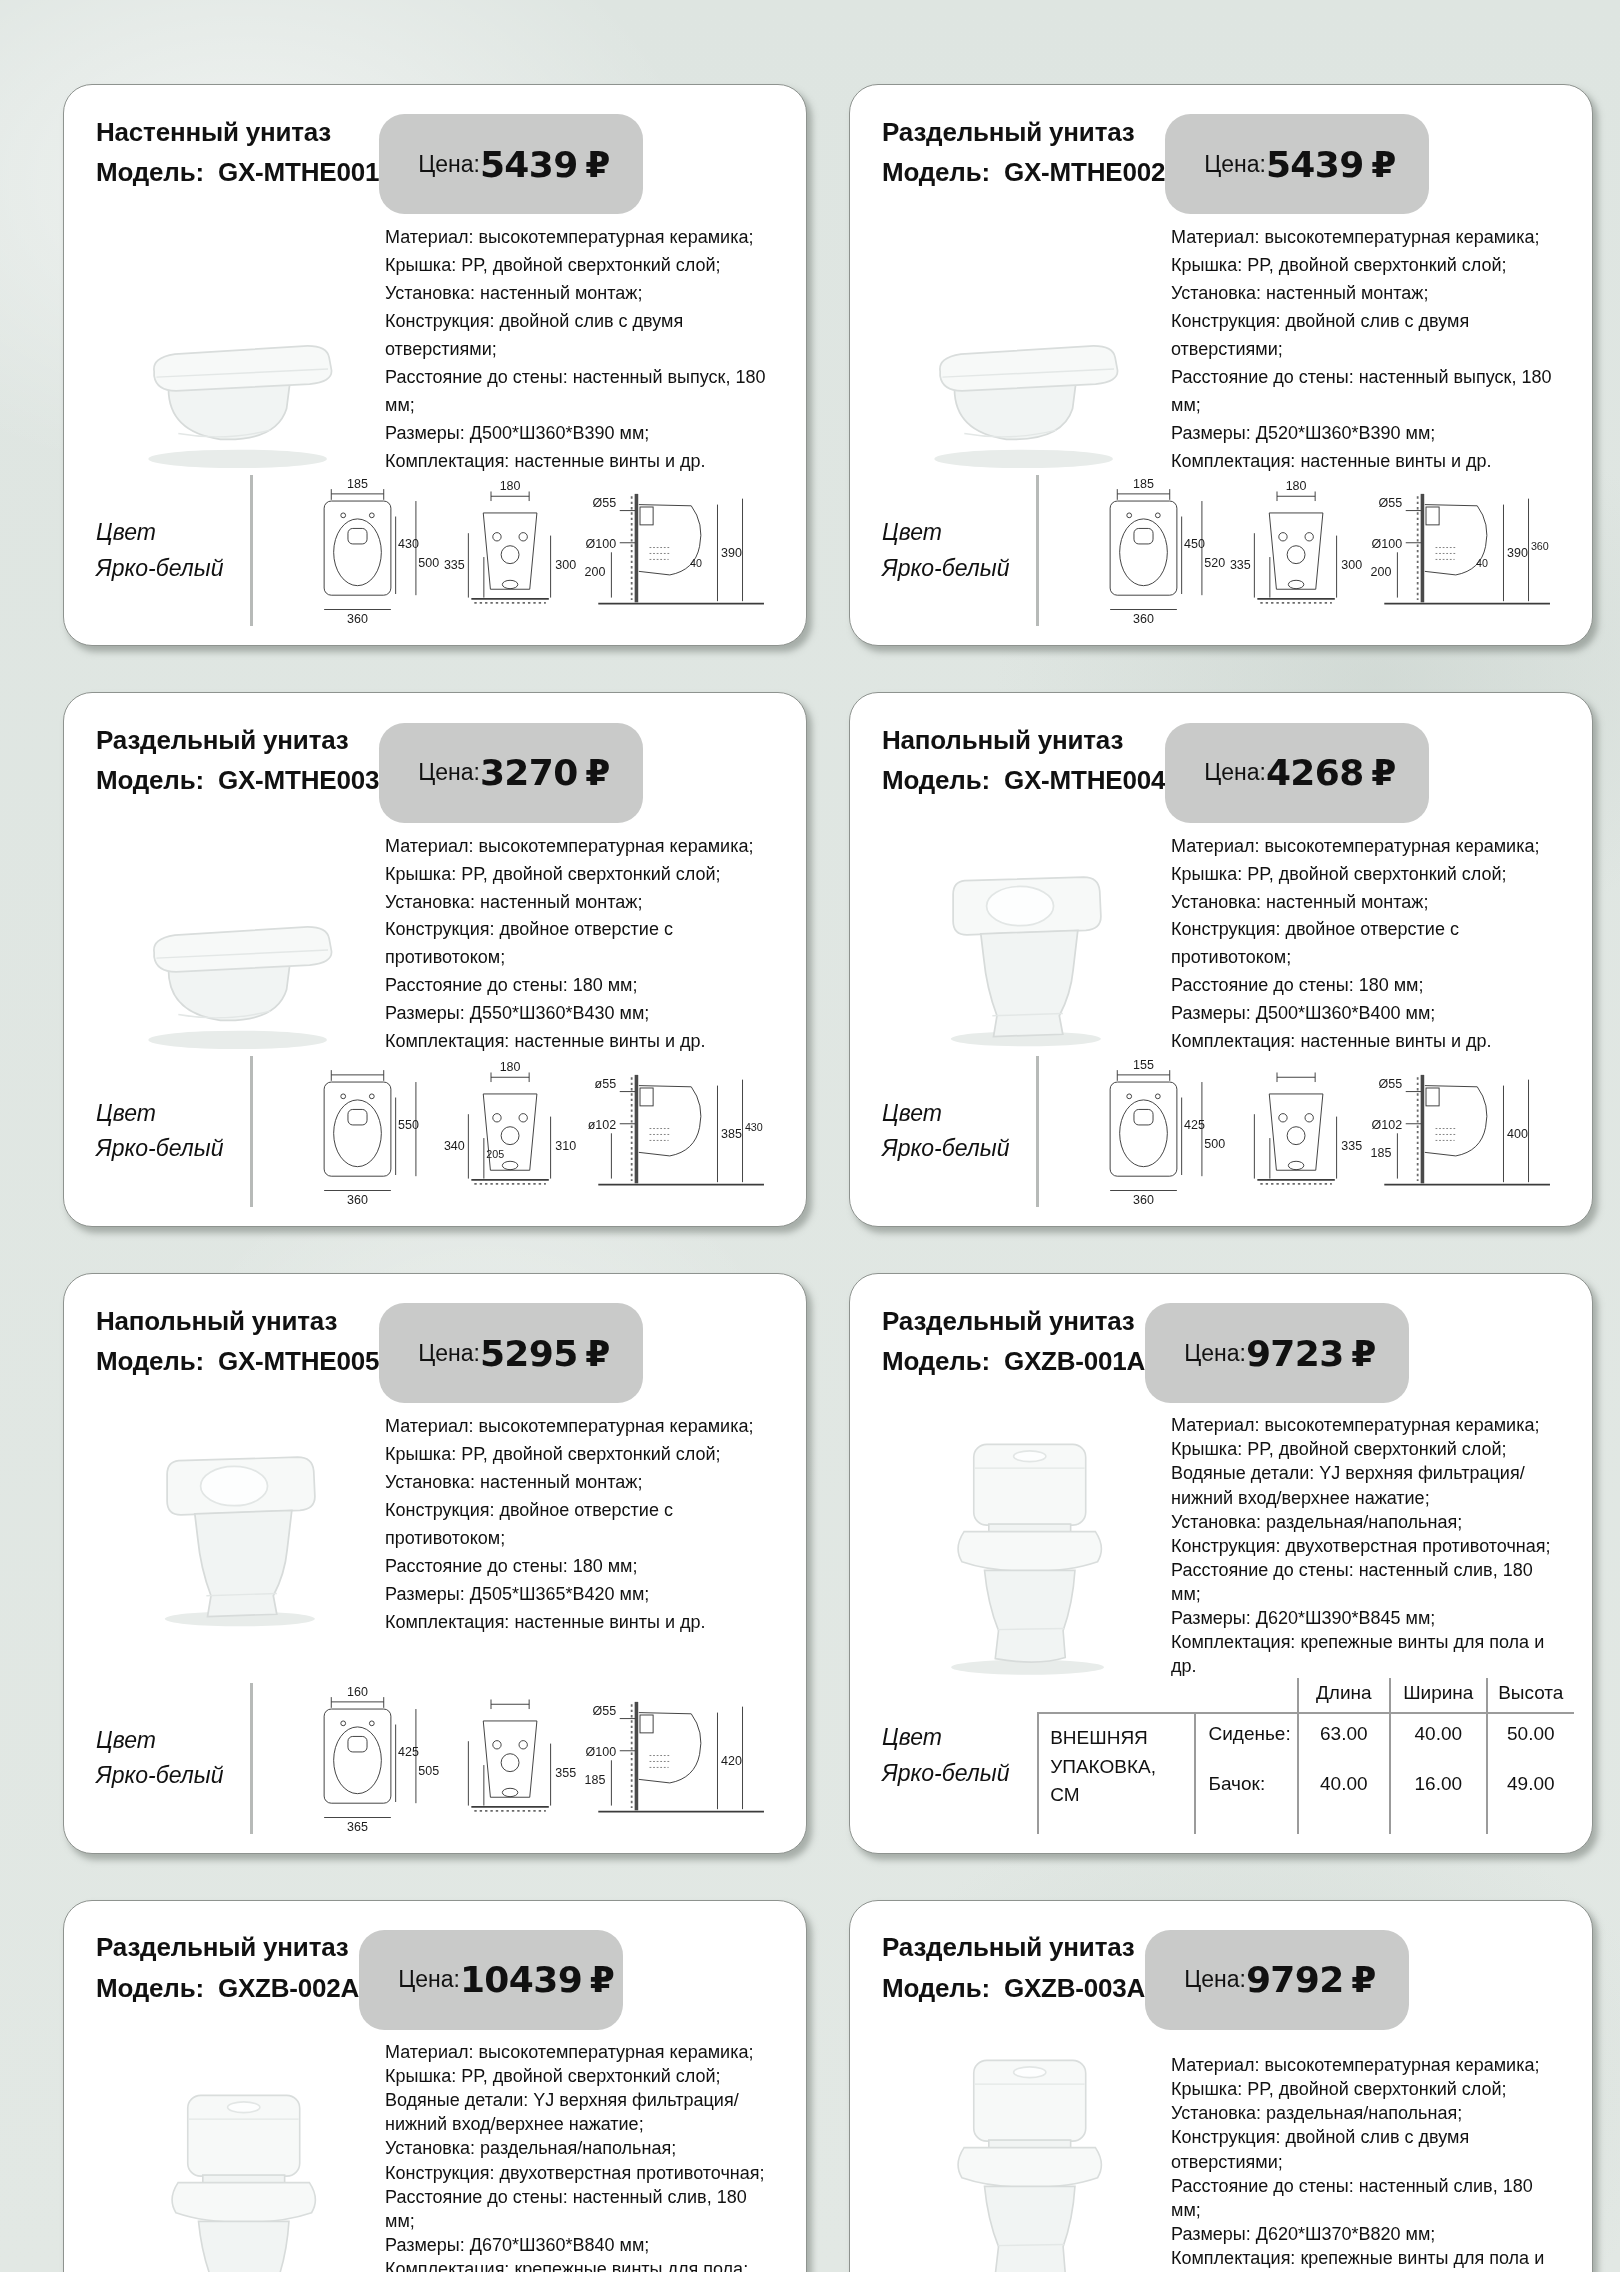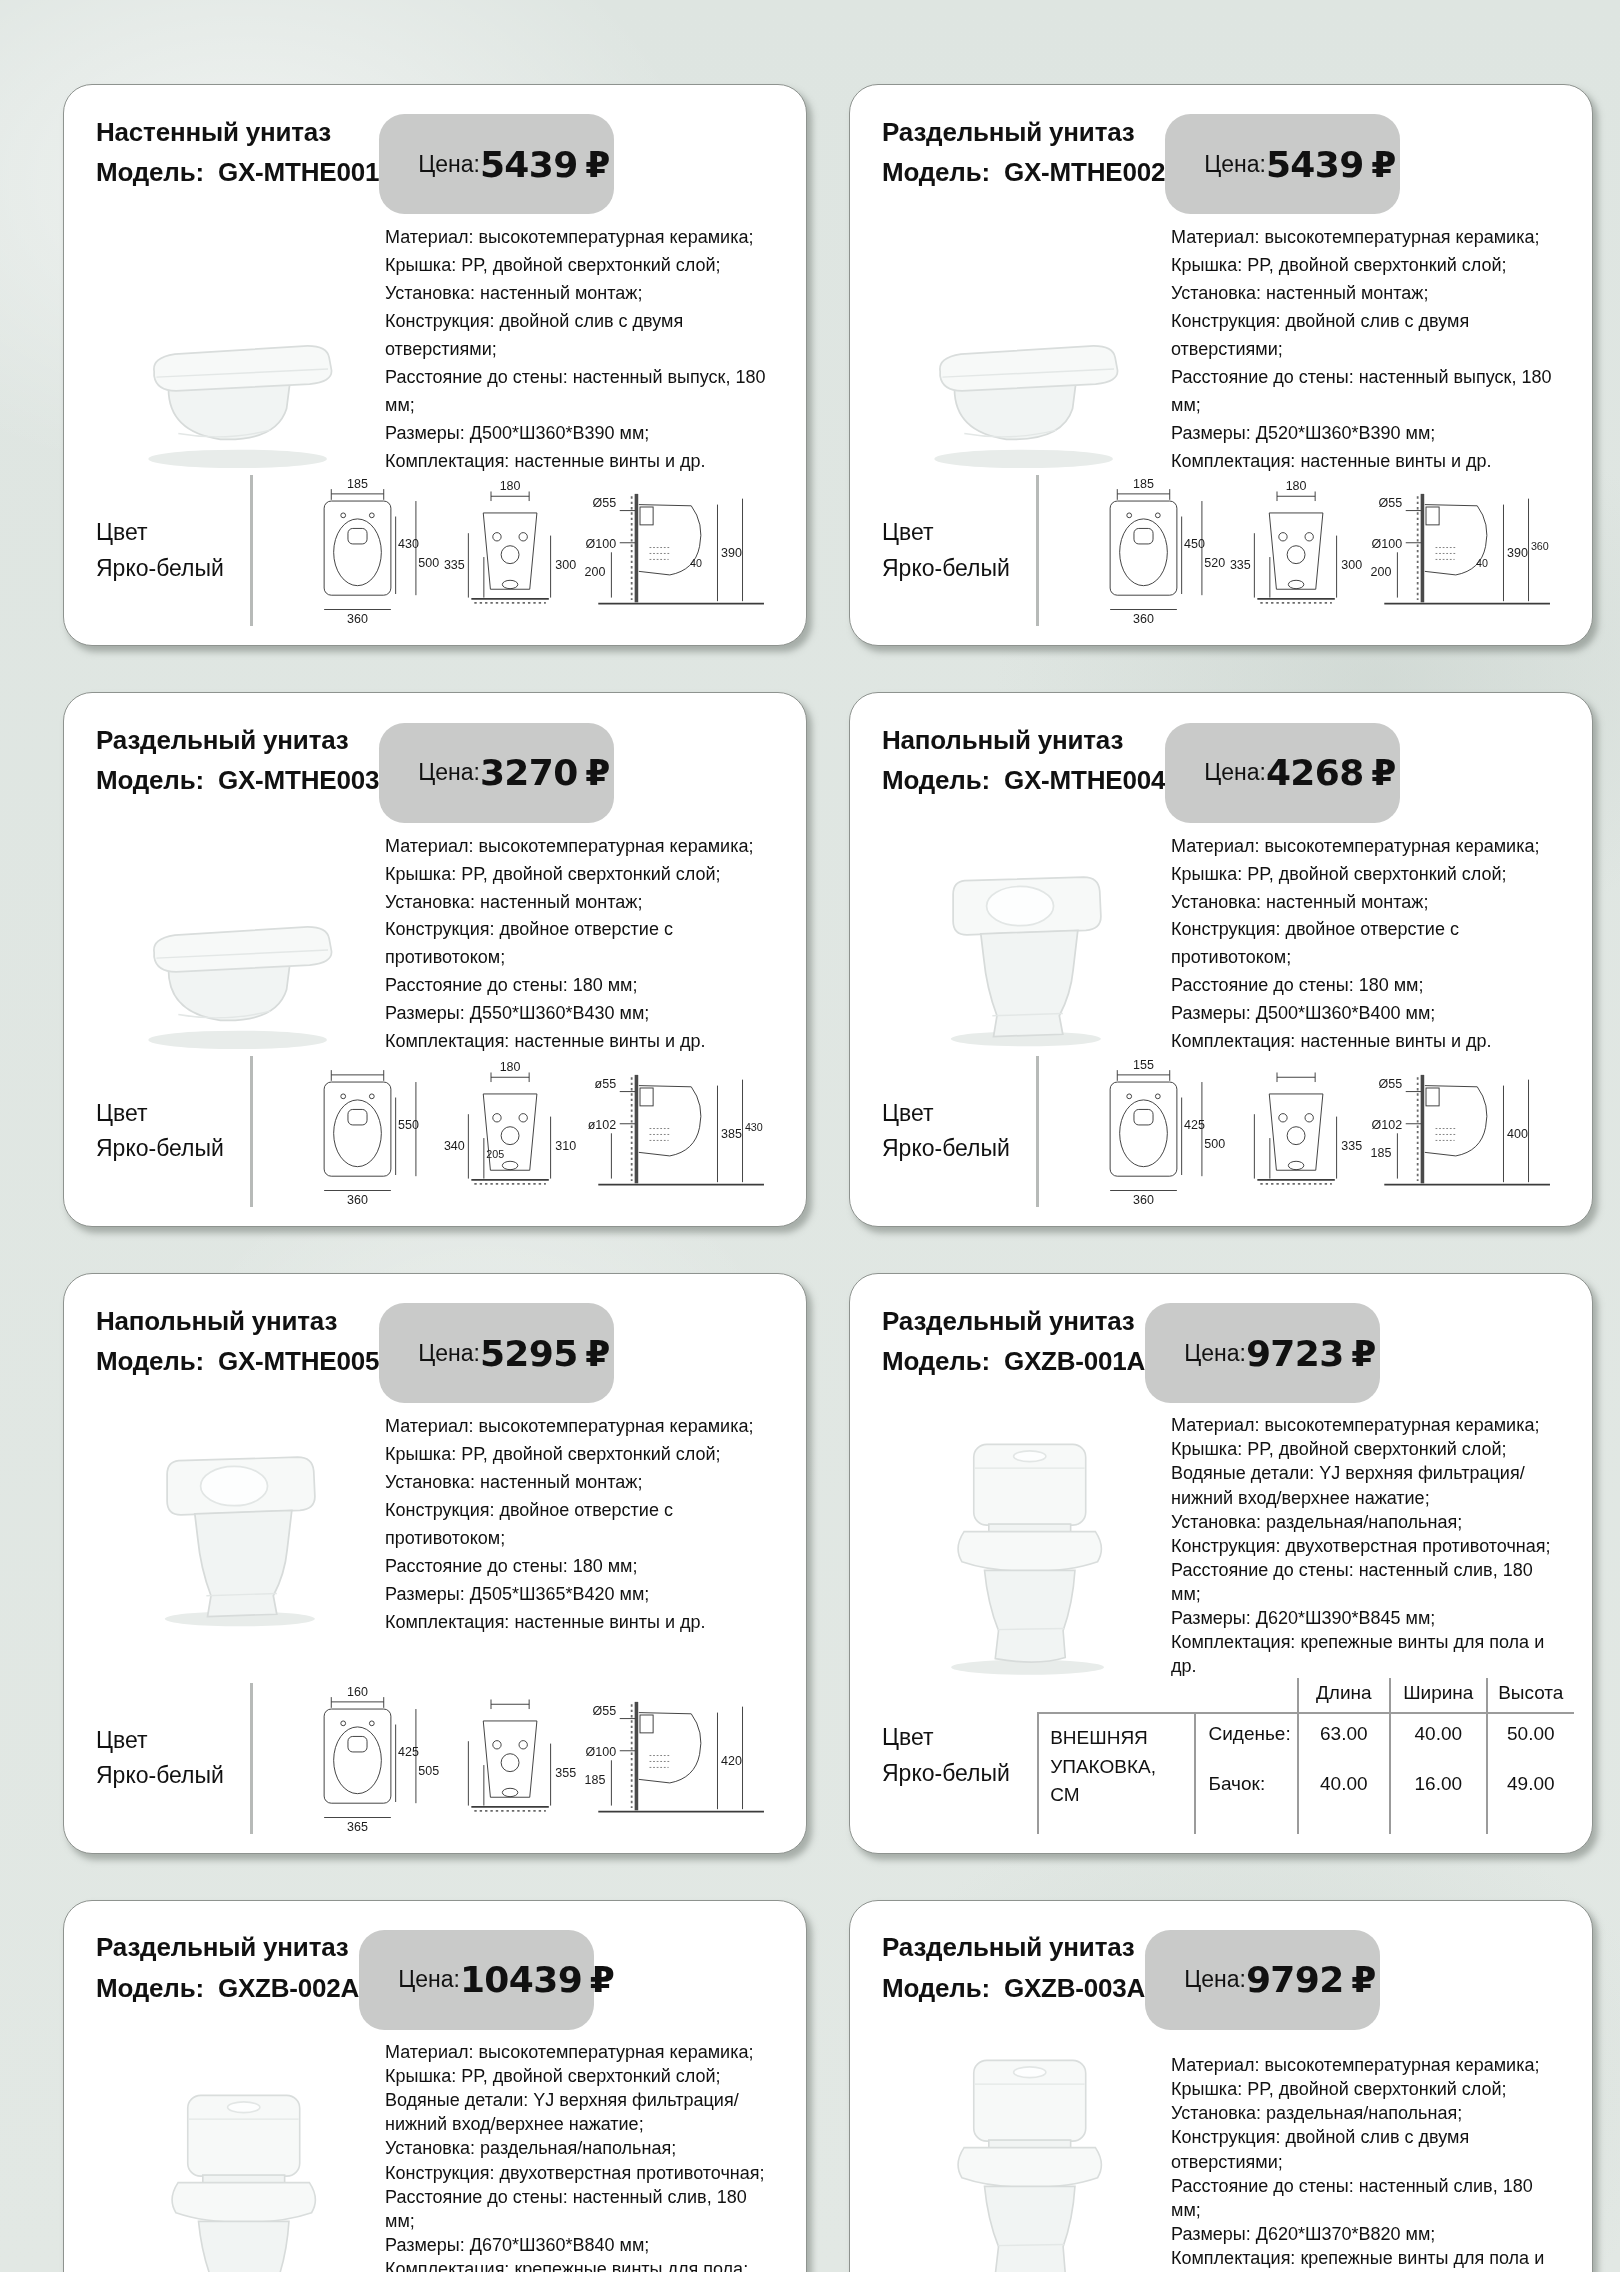--- a/index.html
+++ b/index.html
@@ -30,39 +30,39 @@
     border-radius: 29px;
     box-shadow: 4.4px 5.1px 6.3px rgba(110,118,112,.5);
     padding: 21.6px 28px 19px 32px;
     display: flex; flex-direction: column;
   }
   
   .card-head { display: flex; justify-content: flex-start; align-items: flex-start; margin-bottom: 5.1px; }
   .title-block { font-size: 26px; font-weight: bold; line-height: 1.55; padding-top: 5.1px; letter-spacing: -0.2px; }
   .t2 .model { margin-left: 14px; }
   .price-pill {
-    width: 235px; height: 100px; flex: 0 0 auto;
+    width: 264px; height: 100px; flex: 0 0 auto;
     background: #c9cac9; border-radius: 25.4px;
     display: flex; align-items: center; justify-content: space-between;
     padding: 0 37px 0 39px; margin-top: 7.6px;
   }
   .price-label { font-size: 23px; }
   .price-value { font-size: 36px; font-weight: bold; font-family: "DejaVu Sans", sans-serif; letter-spacing: -0.6px; white-space: nowrap; }
   .price-value .cur { margin-left: 7.6px; }
   
   .card-body { display: flex; align-items: flex-end; }
   .product-image { flex: 0 0 289px; display: flex; justify-content: center; padding-top: 6.3px; }
   .img-wall  { width: 267px; height: 190px; }
   .img-floor { width: 254px; height: 219px; }
   .img-cc    { width: 273px; height: 253px; }
   .specs { flex: 1 1 auto; font-size: 18px; line-height: 1.55; padding-top: 5.1px; max-width: 419px; }
   .card.tight .specs { line-height: 1.34; font-size: 18px; }
   
   .card-bottom { display: flex; align-items: center; margin-top: auto; }
-  .color-block { flex: 0 0 151px; font-size: 23px; line-height: 1.55; }
+  .color-block { flex: 0 0 151px; font-size: 23px; line-height: 1.55; font-style: italic; }
   .drawing-bottom { flex: 1 1 auto; display: flex; align-items: center; }
   .v-divider { width: 3.2px; height: 151px; background: #b7bab8; margin: 0 15.2px 0 2.5px; flex: 0 0 auto; }
   .dims { width: 508px; height: 149px; }
   .dims .ln, .dims .thin { fill: none; stroke: #3c3c3c; stroke-width: 1.6; }
   .dims .thick  { stroke: #4a4a4a; stroke-width: 6; fill: none; }
   .dims .mid3   { stroke: #3c3c3c; stroke-width: 3; fill: none; }
   .dims .hatch  { stroke: #6a6a6a; stroke-width: 3; fill: none; stroke-dasharray: 4 5; }
   .dims .water  { stroke: #6a6a6a; stroke-width: 1.4; fill: none; stroke-dasharray: 3 3; }
   .dims text { font-size: 21px; fill: #1c1c1c; font-family: "Liberation Sans", sans-serif; }
   .dims text.sm { font-size: 18px; }

